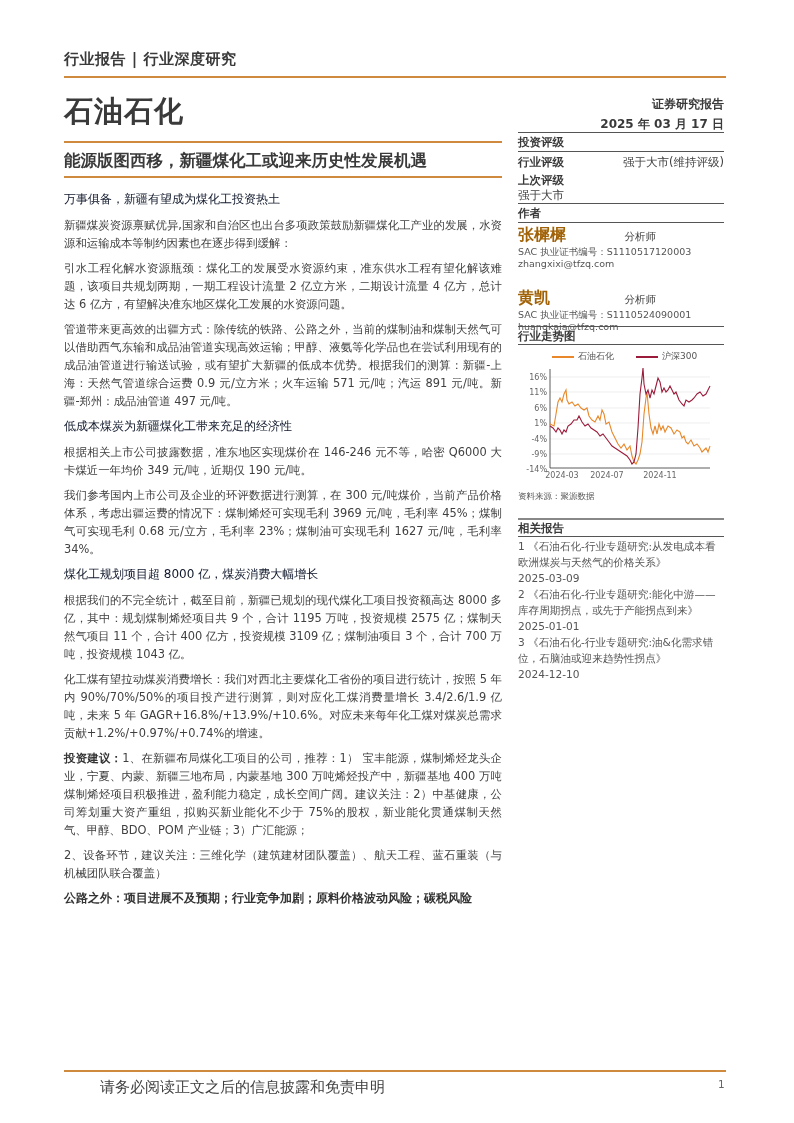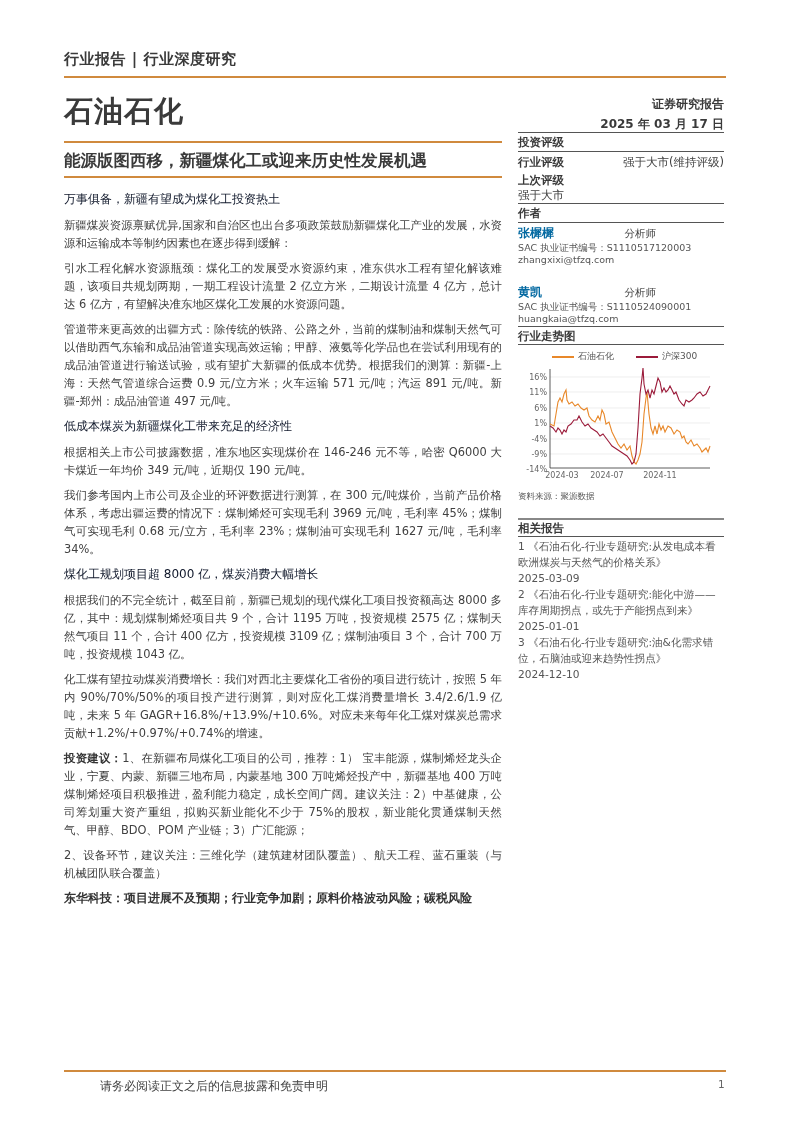--- a/index.html
+++ b/index.html
@@ -15,27 +15,27 @@
   .main h3 { margin: 0 0 8px 0; font-size: 12px; font-weight: normal; color: #0f172a; }
   .main .risk { font-weight: bold; color: #333; font-size: 12px; }
   .main .lead { font-weight: bold; color: #333; }
   .side { left: 518px; width: 206px; font-size: 11px; color: #404040; }
   .rep-type { top: 96px; left: 518px; width: 206px; text-align: right; font-size: 12px; font-weight: bold; color: #3a3a3a; }
   .rep-date { top: 116px; left: 518px; width: 206px; text-align: right; font-size: 12px; font-weight: bold; color: #3a3a3a; }
   .rule-gray { position: absolute; height: 1px; background: #555; }
   .sec-title { font-size: 11.5px; font-weight: bold; color: #3a3a3a; }
   .rating-row { display: flex; justify-content: space-between; font-size: 11.5px; }
   .rating-row .lbl { font-weight: bold; color: #3a3a3a; }
-  .author-name { font-size: 12px; font-weight: bold; color: #0369a1; }
+  .author-name { font-size: 16px; font-weight: bold; color: #a16207; }
   .author-role { font-size: 10.5px; }
   .author-small { font-size: 9.5px; line-height: 12px; color: #555; }
   .legend { font-size: 9px; color: #555; display: flex; gap: 22px; }
   .legend .sw { display: inline-block; width: 22px; height: 2px; vertical-align: middle; margin-right: 4px; }
   .related { font-size: 10.6px; line-height: 16px; color: #555; }
-  .footer-text { left: 100px; top: 1078px; font-size: 12px; color: #404040; }
+  .footer-text { left: 100px; top: 1078px; font-size: 15px; color: #404040; }
   .page-num { left: 718px; top: 1078px; font-size: 10.5px; color: #666; }
 </style>
 </head>
 <body>
 
 <div class="abs hdr-top">行业报告 | 行业深度研究</div>
 <div class="rule-orange" style="left:64px; top:76px; width:662px;"></div>
 <div class="abs industry">石油石化</div>
 <div class="rule-orange" style="left:64px; top:141px; width:438px;"></div>
 <div class="abs headline">能源版图西移，新疆煤化工或迎来历史性发展机遇</div>
@@ -136,18 +136,18 @@
   <p>引水工程化解水资源瓶颈：煤化工的发展受水资源约束，准东供水工程有望化解该难题，该项目共规划两期，一期工程设计流量 2 亿立方米，二期设计流量 4 亿方，总计达 6 亿方，有望解决准东地区煤化工发展的水资源问题。</p>
   <p>管道带来更高效的出疆方式：除传统的铁路、公路之外，当前的煤制油和煤制天然气可以借助西气东输和成品油管道实现高效运输；甲醇、液氨等化学品也在尝试利用现有的成品油管道进行输送试验，或有望扩大新疆的低成本优势。根据我们的测算：新疆-上海：天然气管道综合运费 0.9 元/立方米；火车运输 571 元/吨；汽运 891 元/吨。新疆-郑州：成品油管道 497 元/吨。</p>
   <h3>低成本煤炭为新疆煤化工带来充足的经济性</h3>
   <p>根据相关上市公司披露数据，准东地区实现煤价在 146-246 元不等，哈密 Q6000 大卡煤近一年均价 349 元/吨，近期仅 190 元/吨。</p>
   <p>我们参考国内上市公司及企业的环评数据进行测算，在 300 元/吨煤价，当前产品价格体系，考虑出疆运费的情况下：煤制烯烃可实现毛利 3969 元/吨，毛利率 45%；煤制气可实现毛利 0.68 元/立方，毛利率 23%；煤制油可实现毛利 1627 元/吨，毛利率 34%。</p>
   <h3>煤化工规划项目超 8000 亿，煤炭消费大幅增长</h3>
   <p>根据我们的不完全统计，截至目前，新疆已规划的现代煤化工项目投资额高达 8000 多亿，其中：规划煤制烯烃项目共 9 个，合计 1195 万吨，投资规模 2575 亿；煤制天然气项目 11 个，合计 400 亿方，投资规模 3109 亿；煤制油项目 3 个，合计 700 万吨，投资规模 1043 亿。</p>
   <p>化工煤有望拉动煤炭消费增长：我们对西北主要煤化工省份的项目进行统计，按照 5 年内 90%/70%/50%的项目投产进行测算，则对应化工煤消费量增长 3.4/2.6/1.9 亿吨，未来 5 年 GAGR+16.8%/+13.9%/+10.6%。对应未来每年化工煤对煤炭总需求贡献+1.2%/+0.97%/+0.74%的增速。</p>
   <p><span class="lead">投资建议：</span><span>1、在新疆布局煤化工项目的公司，推荐：1） 宝丰能源，煤制烯烃龙头企业，宁夏、内蒙、新疆三地布局，内蒙基地 300 万吨烯烃投产中，新疆基地 400 万吨煤制烯烃项目积极推进，盈利能力稳定，成长空间广阔。建议关注：2）中基健康，公司筹划重大资产重组，拟购买新业能化不少于 75%的股权，新业能化贯通煤制天然气、甲醇、BDO、POM 产业链；3）广汇能源；</span></p>
   <p>2、设备环节，建议关注：三维化学（建筑建材团队覆盖）、航天工程、蓝石重装（与机械团队联合覆盖）</p>
-  <p class="risk">东华科技：项目进展不及预期；行业竞争加剧；原料价格波动风险；碳税风险</p>
+  <p class="risk">公路之外：项目进展不及预期；行业竞争加剧；原料价格波动风险；碳税风险</p>
 </div>
 
 <div class="rule-orange" style="left:64px; top:1070px; width:662px;"></div>
 <div class="abs footer-text">请务必阅读正文之后的信息披露和免责申明</div>
 <div class="abs page-num">1</div>
 
 </body></html>

